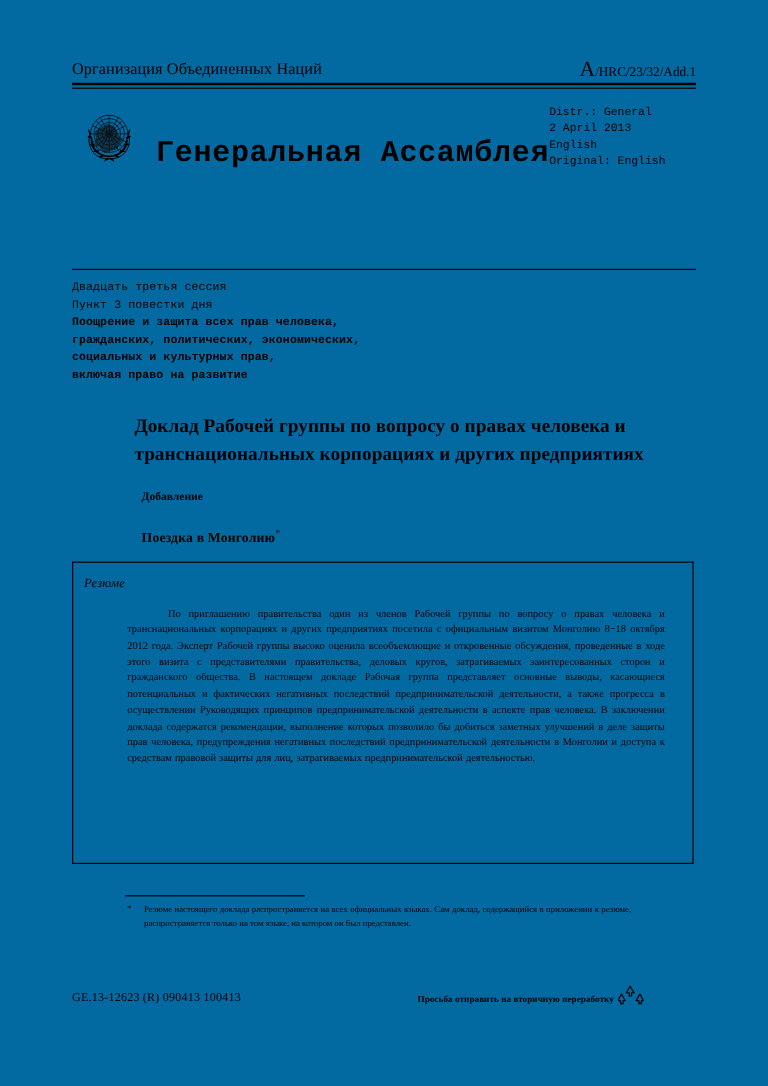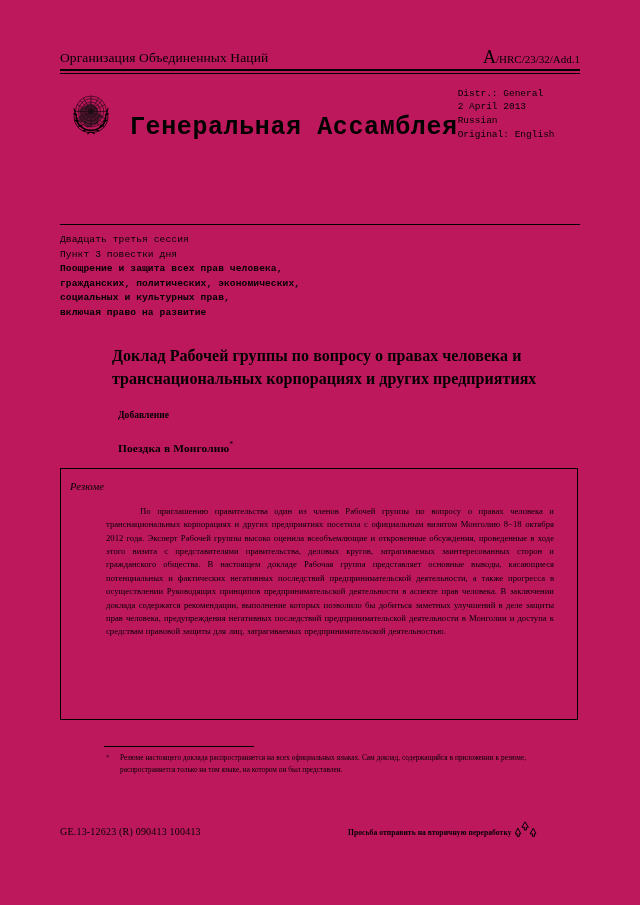--- a/index.html
+++ b/index.html
@@ -8,21 +8,21 @@
     background: #ffffff;
   }
   body {
     font-family: "Liberation Serif", "DejaVu Serif", serif;
     color: #000000;
   }
   .page {
     position: relative;
     width: 640px;
     height: 905px;
-    background: #be185d;
+    background: #0369a1;
     overflow: hidden;
     box-sizing: border-box;
   }
 
   
   .masthead {
     position: absolute;
     left: 60px;
     top: 48px;
     width: 520px;
@@ -279,21 +279,21 @@
             <path d="M31 44c-6 14-2 30 10 39"></path>
             <path d="M93 44c6 14 2 30-10 39"></path>
             <path d="M41 83c6 4 13 6 21 6s15-2 21-6"></path>
           </g>
         </svg>
       </div>
       <div class="ga-title">Генеральная Ассамблея</div>
       <div class="distr">
         <div>Distr.: General</div>
         <div>2 April 2013</div>
-        <div>Russian</div>
+        <div>English</div>
         <div>Original:  English</div>
       </div>
     </div>
   </div>
 
   <div class="rule-mid"></div>
 
   <div class="council">
     <div class="c-line">Двадцать третья сессия</div>
     <div class="c-line">Пункт 3 повестки дня</div>

